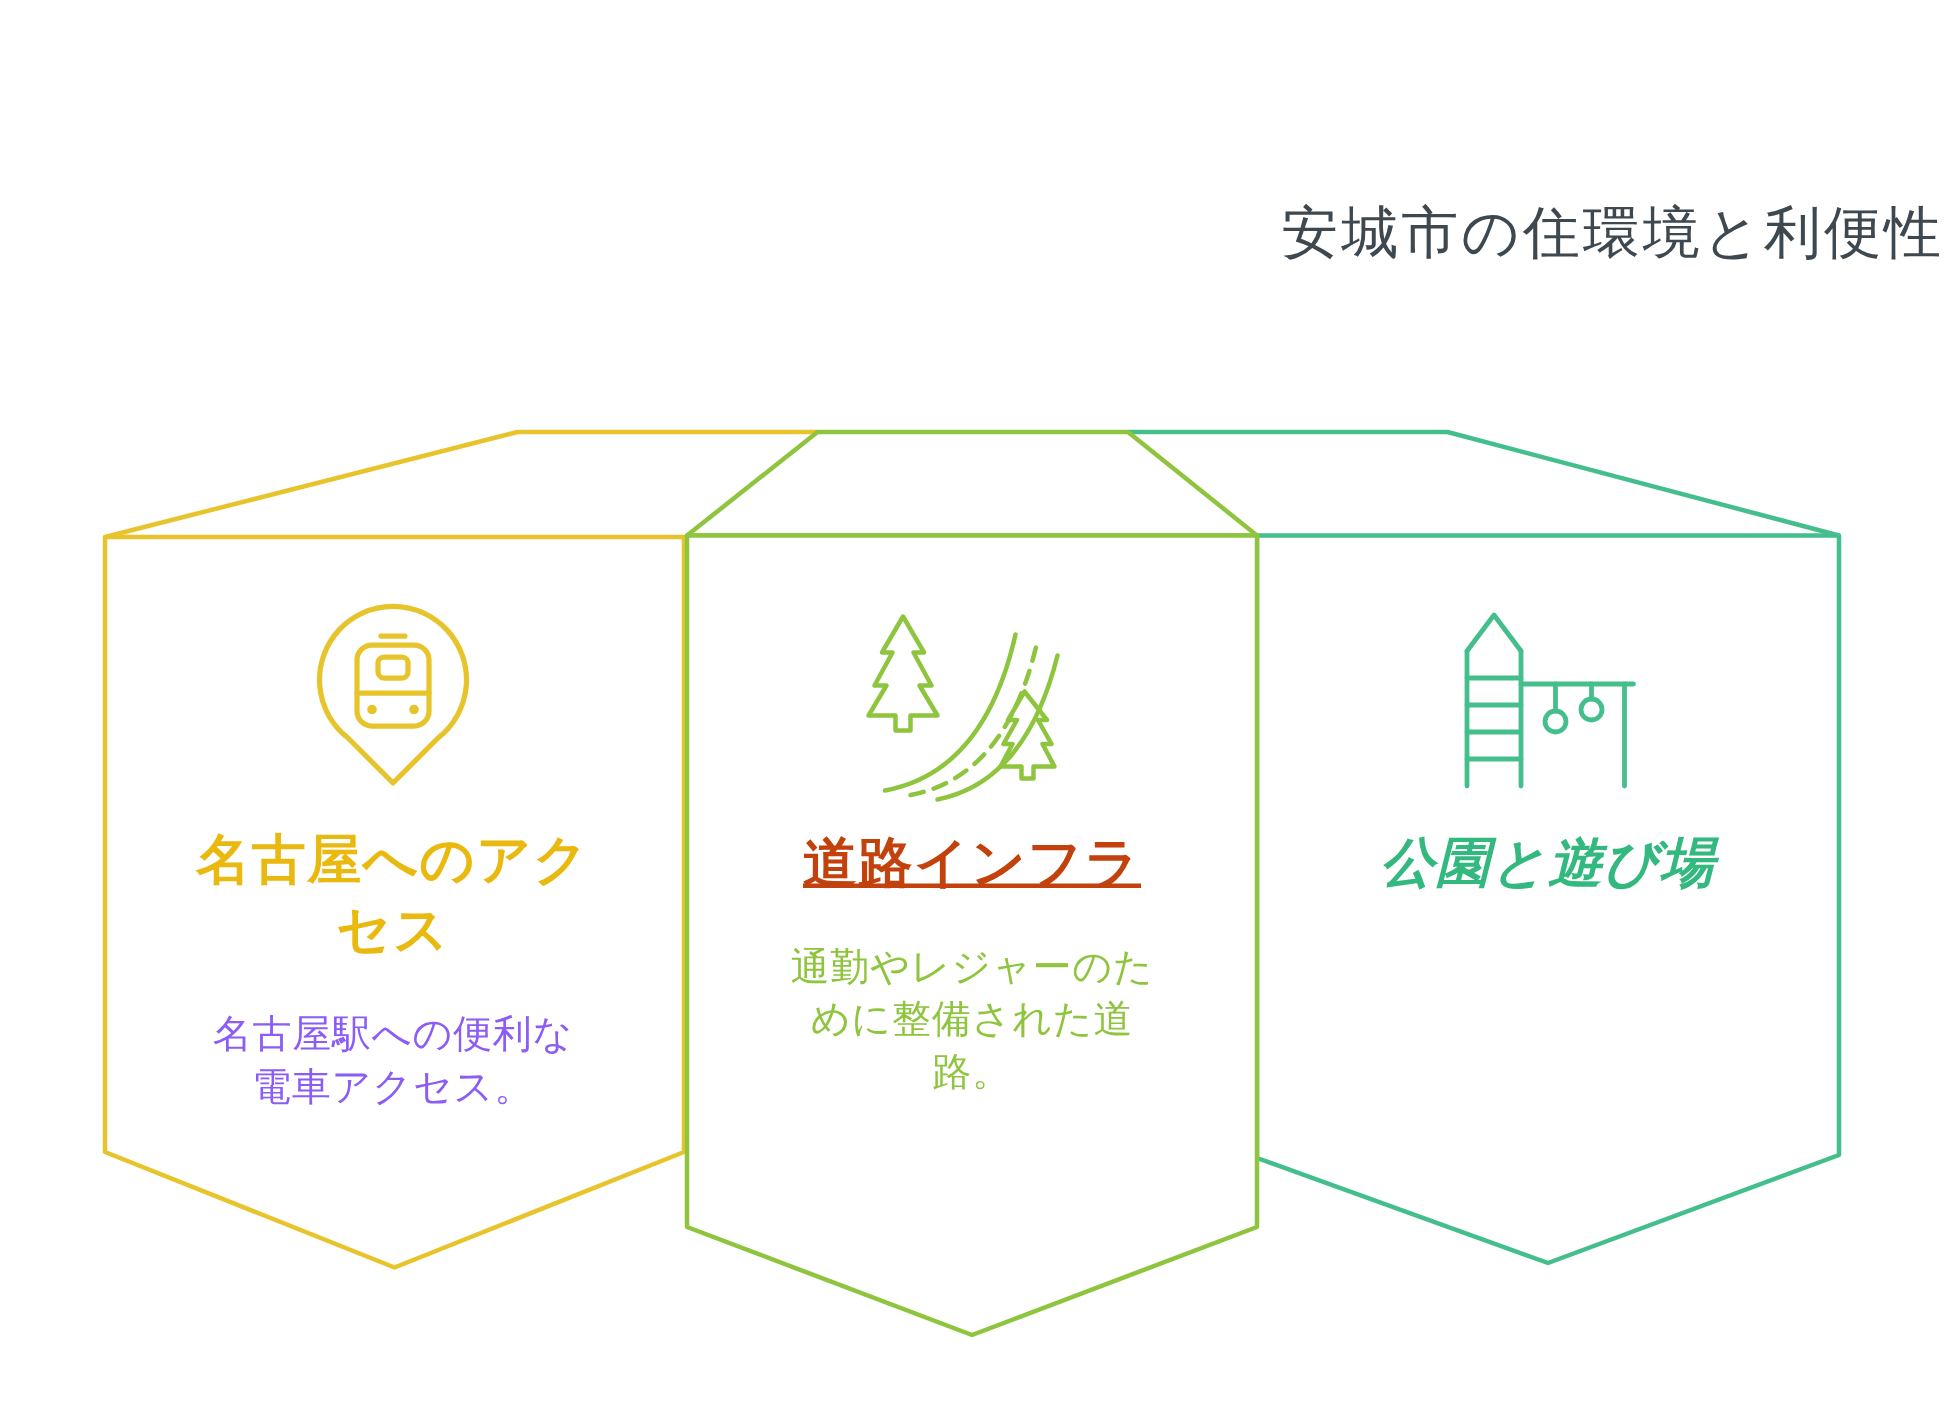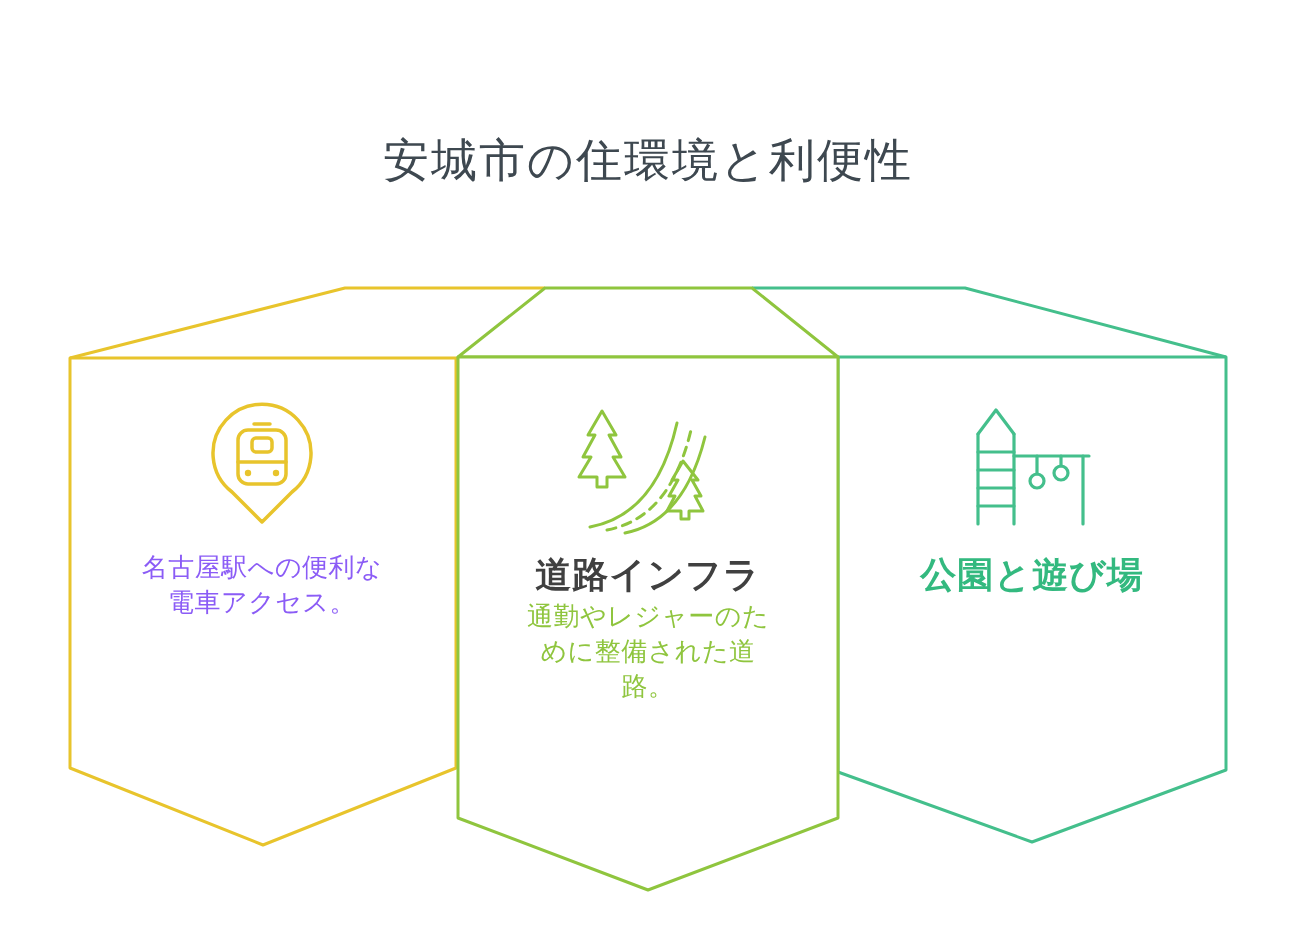--- a/index.html
+++ b/index.html
@@ -5,38 +5,38 @@
   html,body{margin:0;padding:0;background:#fff;}
   .canvas{
     position:relative;
     width:1296px;height:936px;
     background:#fff;
     overflow:hidden;
     font-family:"Liberation Sans","DejaVu Sans",sans-serif;
   }
   .main-title{
     position:absolute;top:130px;left:0;width:100%;
-    margin:0;text-align:center;
-    font-size:46px;font-weight:500;letter-spacing:2px;
+    margin:0;text-align:right;
+    font-size:38px;font-weight:500;letter-spacing:2px;
   }
   .shapes{position:absolute;top:0;left:0;}
   .icon{position:absolute;}
   .icon-left{left:192px;top:396px;}
   .icon-mid{left:565px;top:403px;}
   .icon-right{left:965px;top:400px;}
   .card-text{position:absolute;text-align:center;}
   .text-left{left:92px;top:550px;width:340px;}
   .text-mid{left:478px;top:552px;width:340px;}
-  .text-right{left:862px;top:552px;width:340px;}
+  .text-right{left:862px;top:552px;width:340px;font-style:italic;}
   .card-title{
     font-size:36px;font-weight:700;letter-spacing:1px;
     line-height:1.3;white-space:pre-line;
   }
   .card-desc{
-    font-size:26px;line-height:1.35;
+    font-size:26px;line-height:1.35;margin-top:28px;
     letter-spacing:0.5px;white-space:pre-line;
   }
 </style>
 </head>
 <body>
 
 <div class="canvas">
 
   <h1 class="main-title" style="color: rgb(62, 72, 80);">安城市の住環境と利便性</h1>
 
@@ -82,26 +82,28 @@
     </g>
     <path d="M49,56 L124,56"></path>
     <path d="M118,56 L118,124"></path>
     <path d="M72,56 L72,74"></path>
     <circle cx="72" cy="81" r="7"></circle>
     <path d="M96,56 L96,66"></path>
     <circle cx="96" cy="73" r="7"></circle>
   </svg>
 
   <div class="card-text text-left">
+    <div class="card-title" style="color: rgb(234, 185, 15);">名古屋へのアク
+セス</div>
     <div class="card-desc" style="color: #8b5cf6;">名古屋駅への便利な
 電車アクセス。</div>
   </div>
 
   <div class="card-text text-mid">
-    <div class="card-title" style="color: #404040;">道路インフラ</div>
+    <div class="card-title" style="color: #c2410c; text-decoration: underline;">道路インフラ</div>
     <div class="card-desc" style="color: rgb(143, 197, 62);">通勤やレジャーのた
 めに整備された道
 路。</div>
   </div>
 
   <div class="card-text text-right">
     <div class="card-title" style="color: rgb(51, 185, 127);">公園と遊び場</div>
   </div>
 
 </div>

